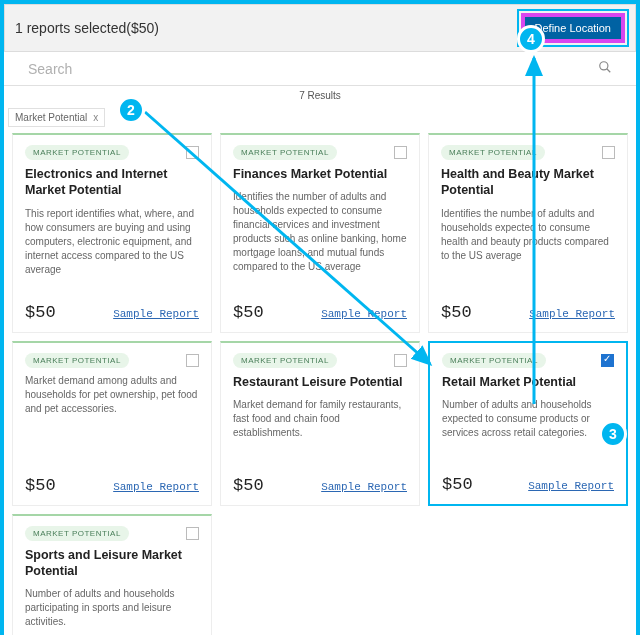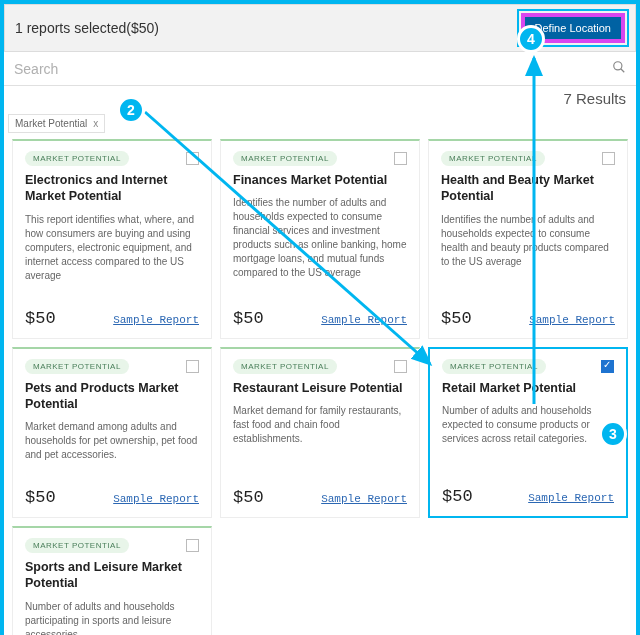--- a/index.html
+++ b/index.html
@@ -1,25 +1,25 @@
 <!DOCTYPE html>
 <html><head>
 <meta charset="utf-8">
 <style>
 * { box-sizing: border-box; margin: 0; padding: 0; }
 body { font-family: -apple-system, "Segoe UI", Arial, sans-serif; background: #00b6f0; width: 640px; height: 635px; overflow: hidden; position: relative; }
 .panel { position: absolute; left: 4px; top: 4px; right: 4px; bottom: 0; background: #fff; display: flex; flex-direction: column; }
 .header { background: #f2f2f2; border: 1px solid #dcdcdc; padding: 8px 10px; display: flex; align-items: center; justify-content: space-between; }
 .header-text { font-size: 14px; color: #333; }
 .define-btn { background: #0062a3; color: #fff; border: 4px solid #d946ef; font-size: 11px; padding: 5px 10px; cursor: pointer; outline: 2px solid #00b6f0; outline-offset: 2px; }
-.search-bar { border-bottom: 1px solid #e0e0e0; padding: 8px 10px; display: flex; align-items: center; }
+.search-bar { border-bottom: 1px solid #e0e0e0; padding: 8px 24px; display: flex; align-items: center; }
 .search-input { flex: 1; border: none; outline: none; font-size: 14px; color: #333; }
 .search-input::placeholder { color: #b0b0b0; }
 .search-icon { color: #888; font-size: 14px; }
-.results-row { text-align: right; padding: 4px 10px 6px; font-size: 15px; color: #555; }
+.results-row { text-align: center; padding: 4px 10px 6px; font-size: 10px; color: #555; }
 .chip-row { padding: 0 0 6px; }
 .chip { display: inline-flex; align-items: center; background: #fff; border: 1px solid #e0e0e0; font-size: 10px; color: #666; padding: 3px 6px; margin-left: 4px; }
 .chip-x { margin-left: 6px; color: #888; cursor: pointer; font-size: 10px; }
 .grid { display: grid; grid-template-columns: repeat(3, 1fr); gap: 8px; padding: 0 8px 8px; }
 .card { background: #fff; border: 1px solid #ededed; border-top: 2px solid #a5d6a7; padding: 10px 12px; display: flex; flex-direction: column; min-height: 165px; }
 .card.selected { border: 2px solid #00b6f0; }
 .card-top { display: flex; align-items: center; justify-content: space-between; margin-bottom: 6px; }
 .tag { background: #e8f5e9; color: #4a7f5a; font-size: 8px; letter-spacing: .5px; padding: 3px 8px; border-radius: 9px; font-weight: 500; }
 .cb { width: 13px; height: 13px; border: 1px solid #bbb; background: #fff; cursor: pointer; }
 .cb.checked { background: #1e73d0; border-color: #1e73d0; position: relative; }
@@ -94,21 +94,20 @@
         <div class="card-bottom">
           <span class="price">$50</span>
           <a class="link">Sample Report</a>
         </div>
       </div>
       <div class="card">
         <div class="card-top">
           <span class="tag">MARKET POTENTIAL</span>
           <span class="cb"></span>
         </div>
-        <div class="title">Pets and Products Market Potential</div>
         <div class="desc">Market demand among adults and households for pet ownership, pet food and pet accessories.</div>
         <div class="card-bottom">
           <span class="price">$50</span>
           <a class="link">Sample Report</a>
         </div>
       </div>
       <div class="card">
         <div class="card-top">
           <span class="tag">MARKET POTENTIAL</span>
           <span class="cb"></span>
@@ -131,21 +130,21 @@
           <span class="price">$50</span>
           <a class="link">Sample Report</a>
         </div>
       </div>
       <div class="card">
         <div class="card-top">
           <span class="tag">MARKET POTENTIAL</span>
           <span class="cb"></span>
         </div>
         <div class="title">Sports and Leisure Market Potential</div>
-        <div class="desc">Number of adults and households participating in sports and leisure accessories.</div>
+        <div class="desc">Number of adults and households participating in sports and leisure activities.</div>
         <div class="card-bottom">
           <span class="price">$50</span>
           <a class="link">Sample Report</a>
         </div>
       </div>
     </div>
 </div>
 
 <div class="badge b2">2</div>
 <div class="badge b3">3</div>

